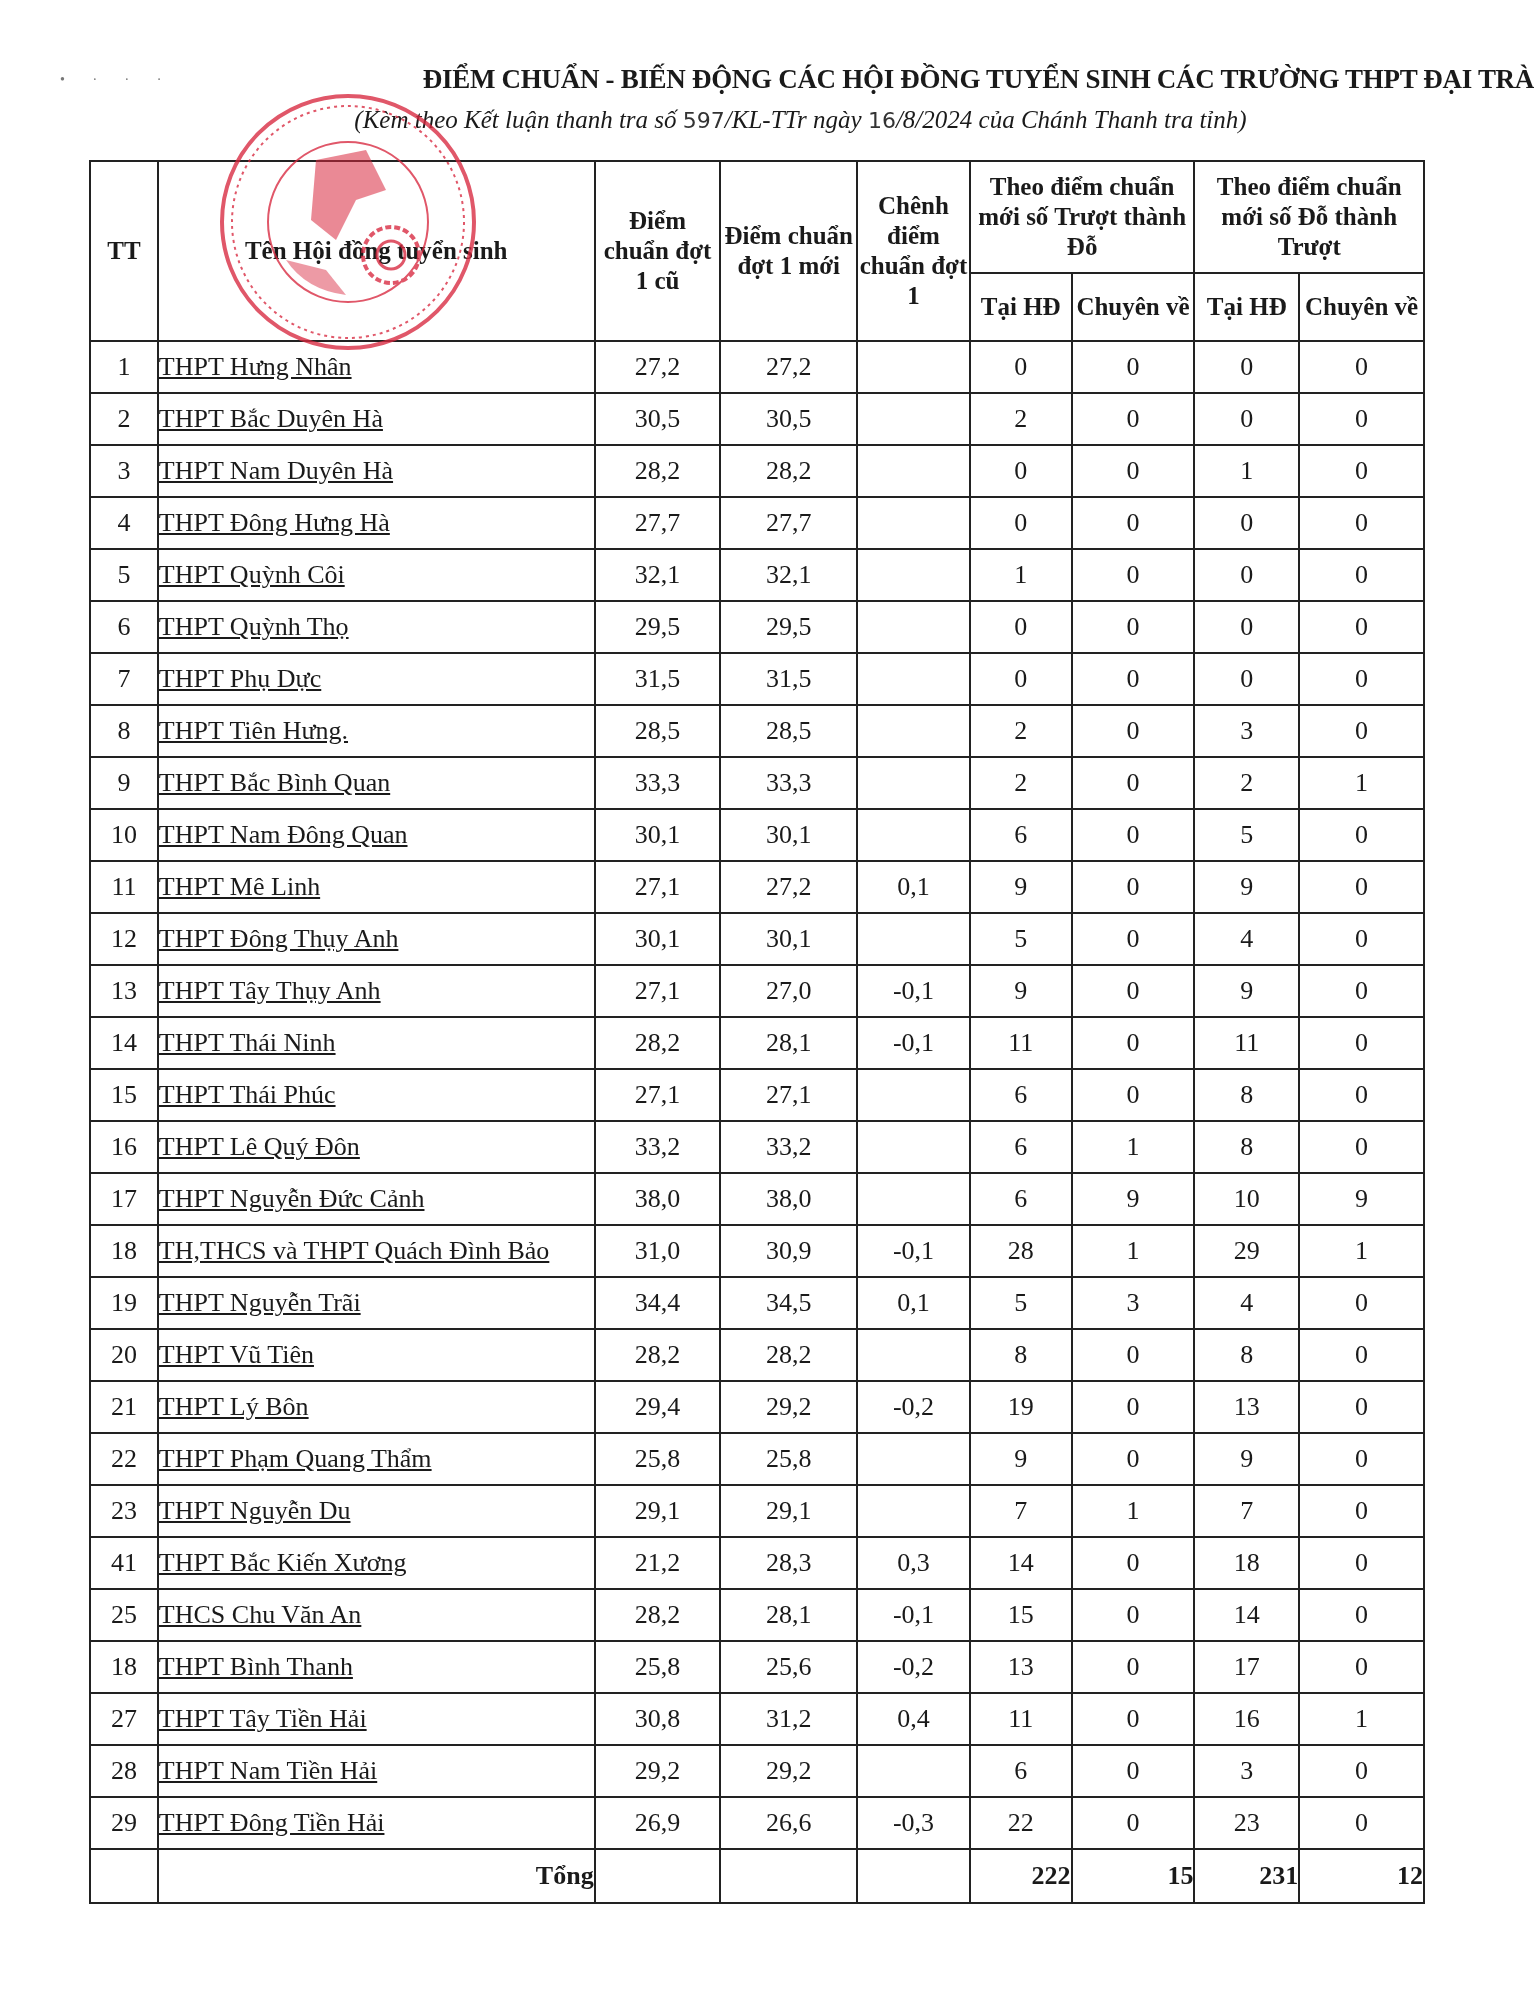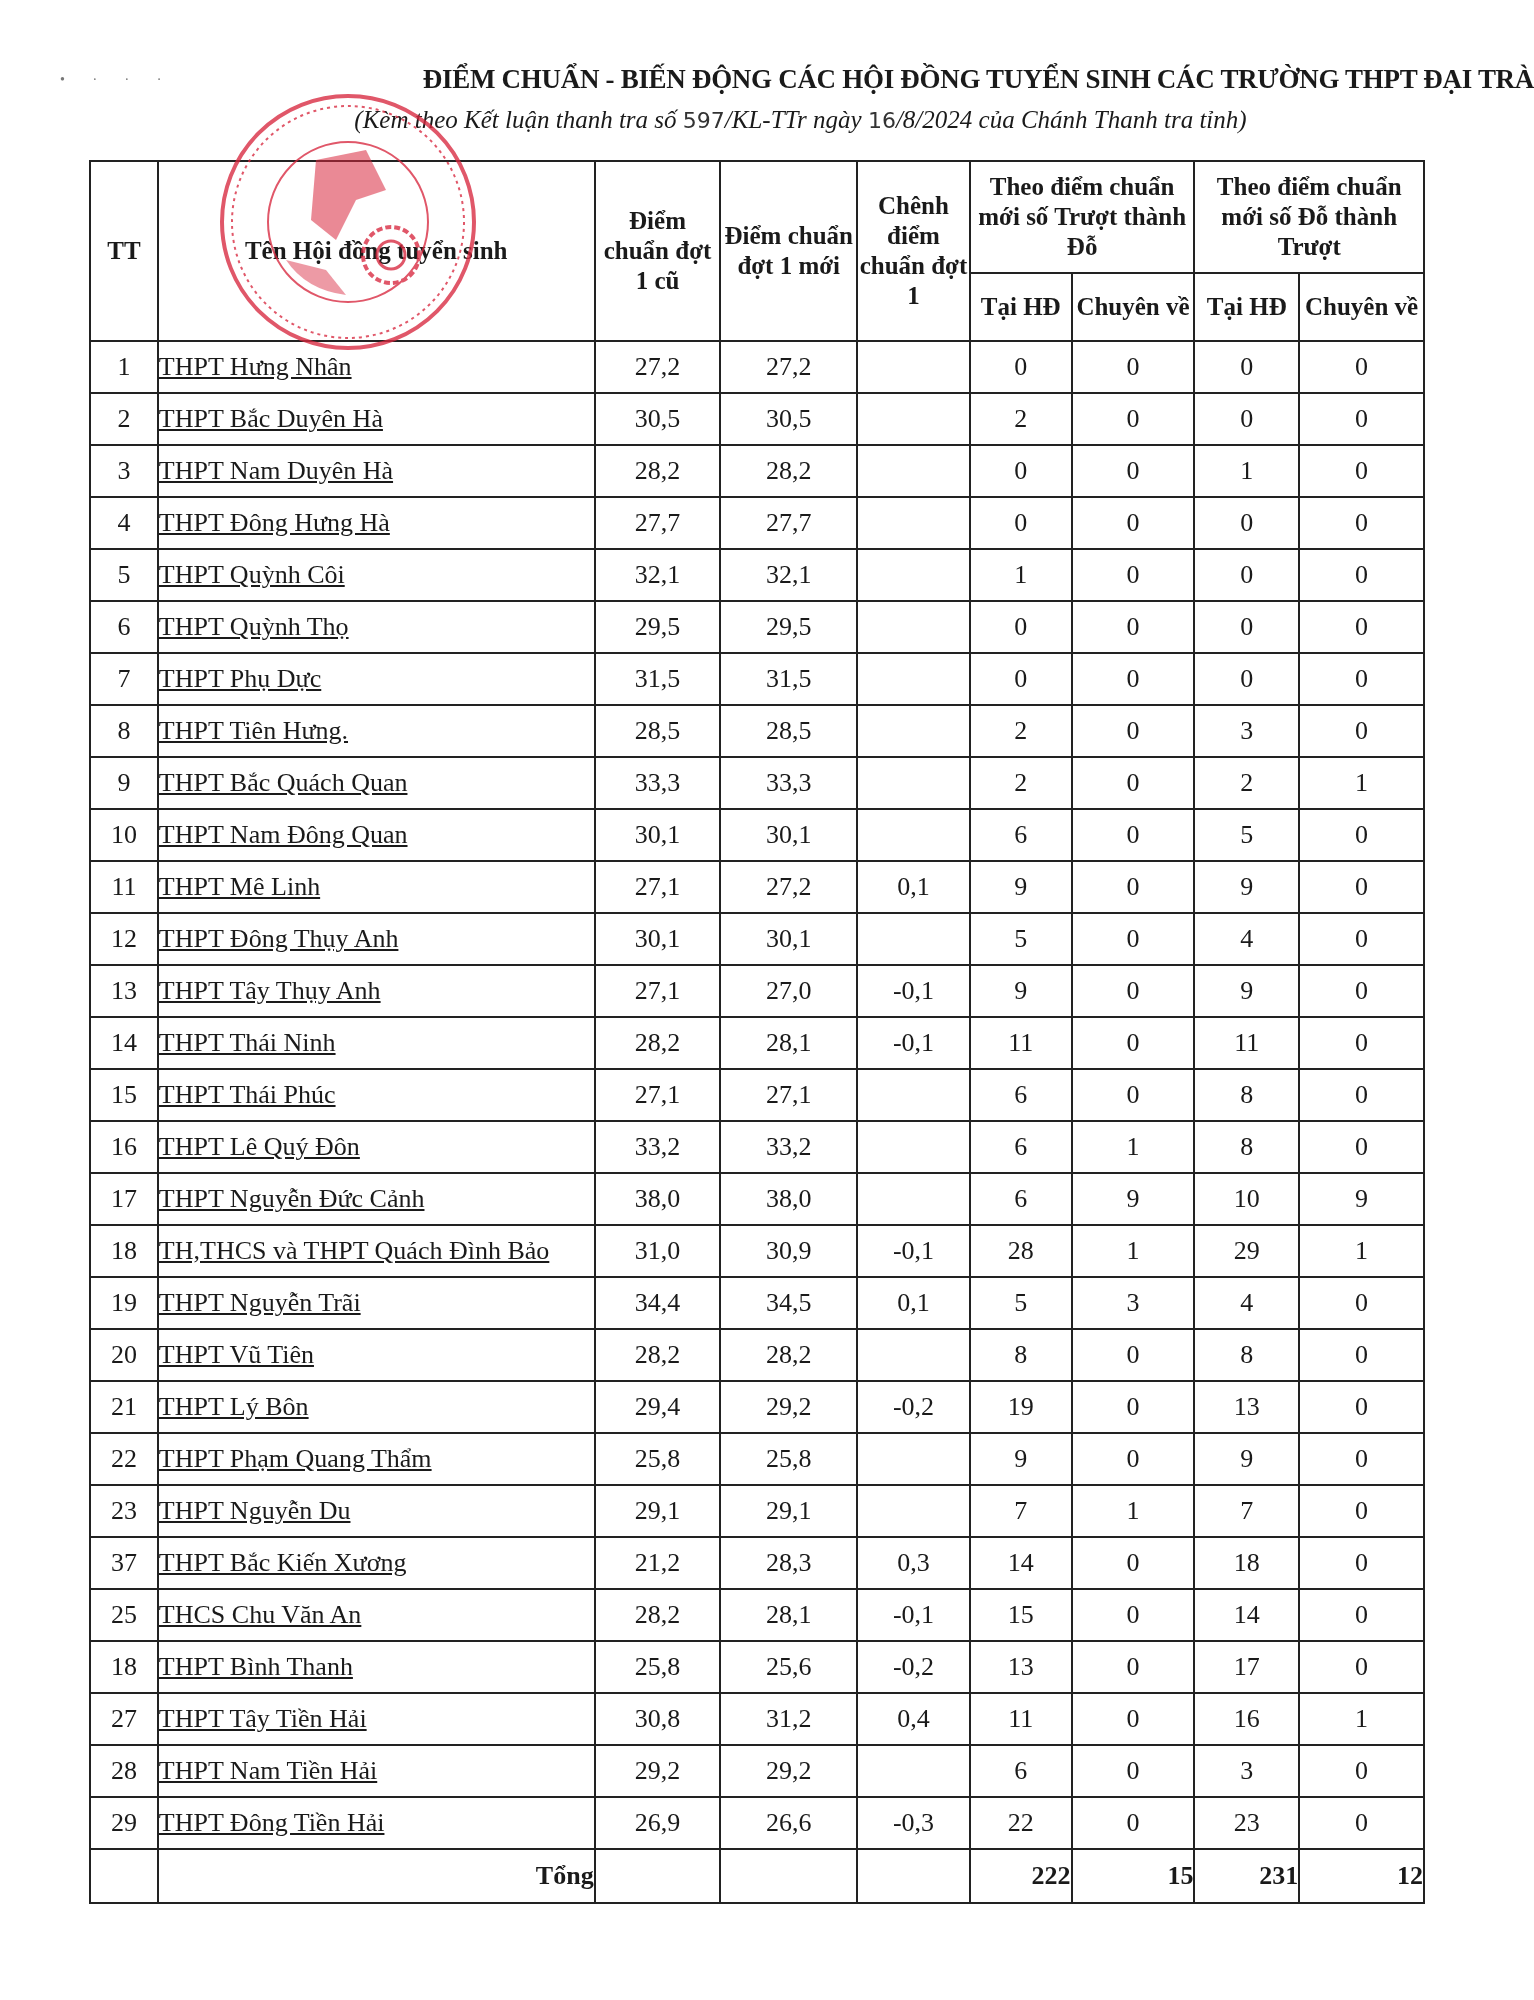--- a/index.html
+++ b/index.html
@@ -144,21 +144,21 @@
         <td>28,5</td>
         <td>28,5</td>
         <td></td>
         <td>2</td>
         <td>0</td>
         <td>3</td>
         <td>0</td>
       </tr>
       <tr>
         <td>9</td>
-        <td class="name">THPT Bắc Quách Quan</td>
+        <td class="name">THPT Bắc Bình Quan</td>
         <td>33,3</td>
         <td>33,3</td>
         <td></td>
         <td>2</td>
         <td>0</td>
         <td>2</td>
         <td>1</td>
       </tr>
       <tr>
         <td>10</td>
@@ -308,21 +308,21 @@
         <td class="name">THPT Nguyễn Du</td>
         <td>29,1</td>
         <td>29,1</td>
         <td></td>
         <td>7</td>
         <td>1</td>
         <td>7</td>
         <td>0</td>
       </tr>
       <tr>
-        <td>37</td>
+        <td>41</td>
         <td class="name">THPT Bắc Kiến Xương</td>
         <td>21,2</td>
         <td>28,3</td>
         <td>0,3</td>
         <td>14</td>
         <td>0</td>
         <td>18</td>
         <td>0</td>
       </tr>
       <tr>

